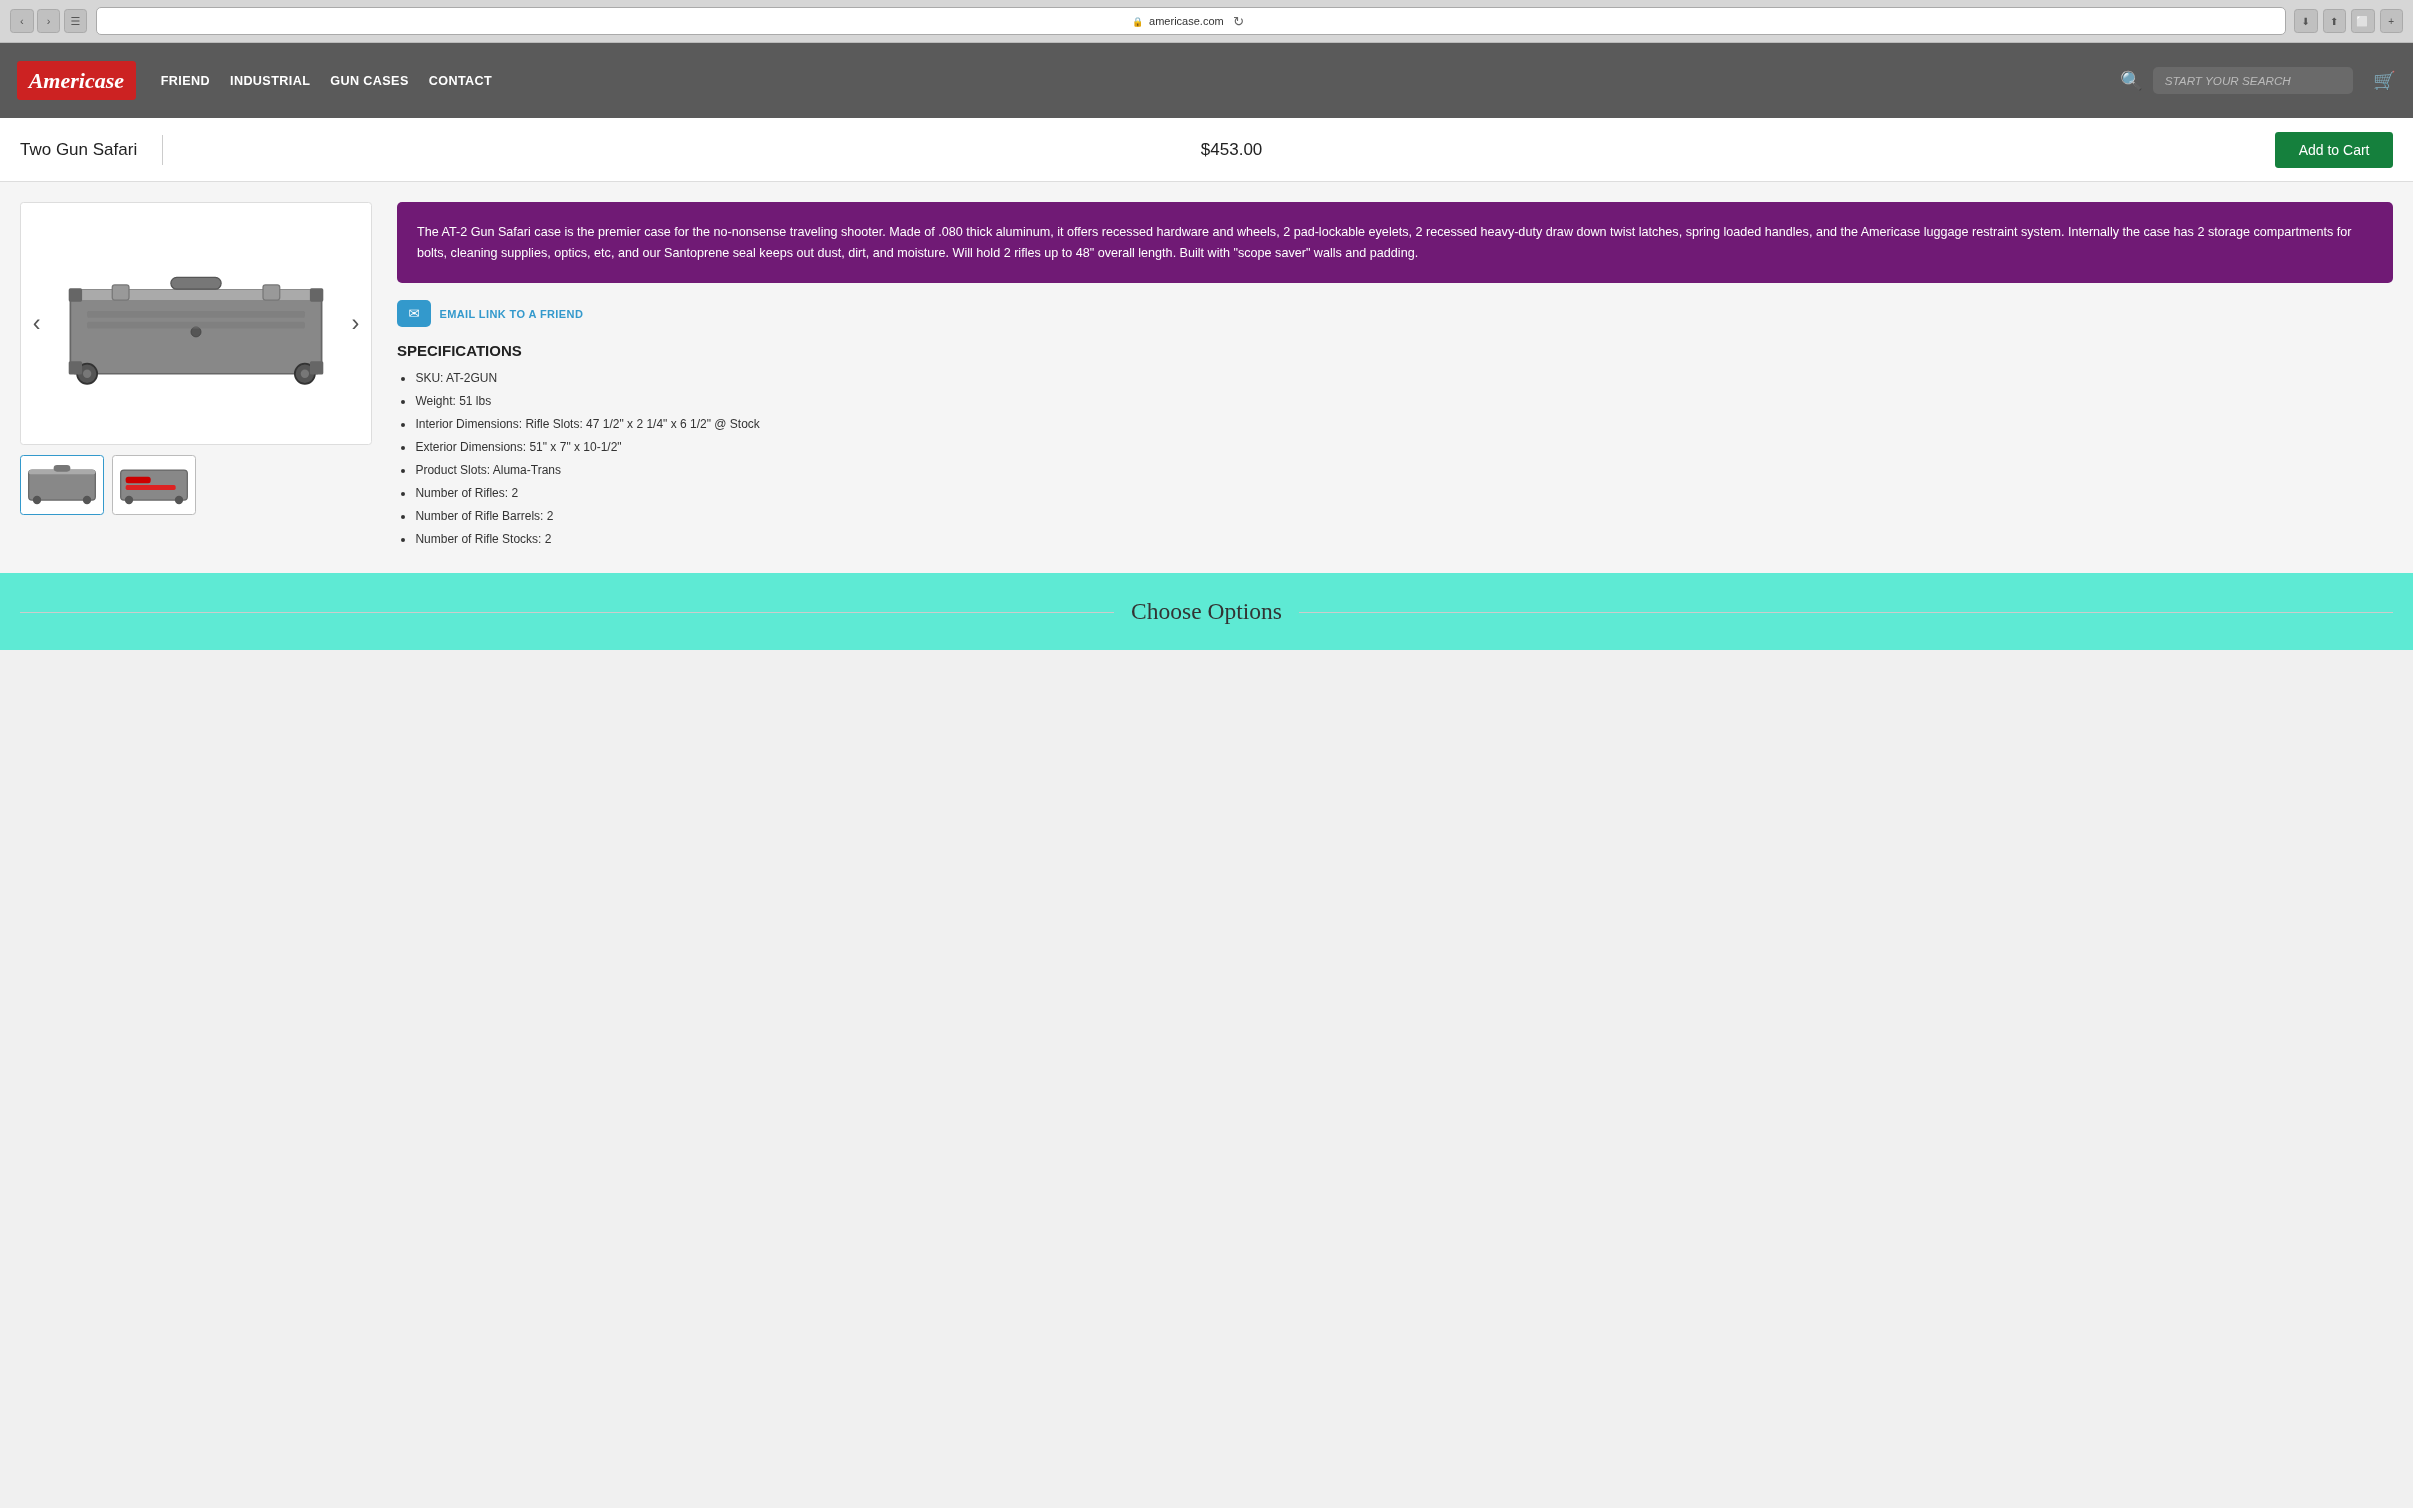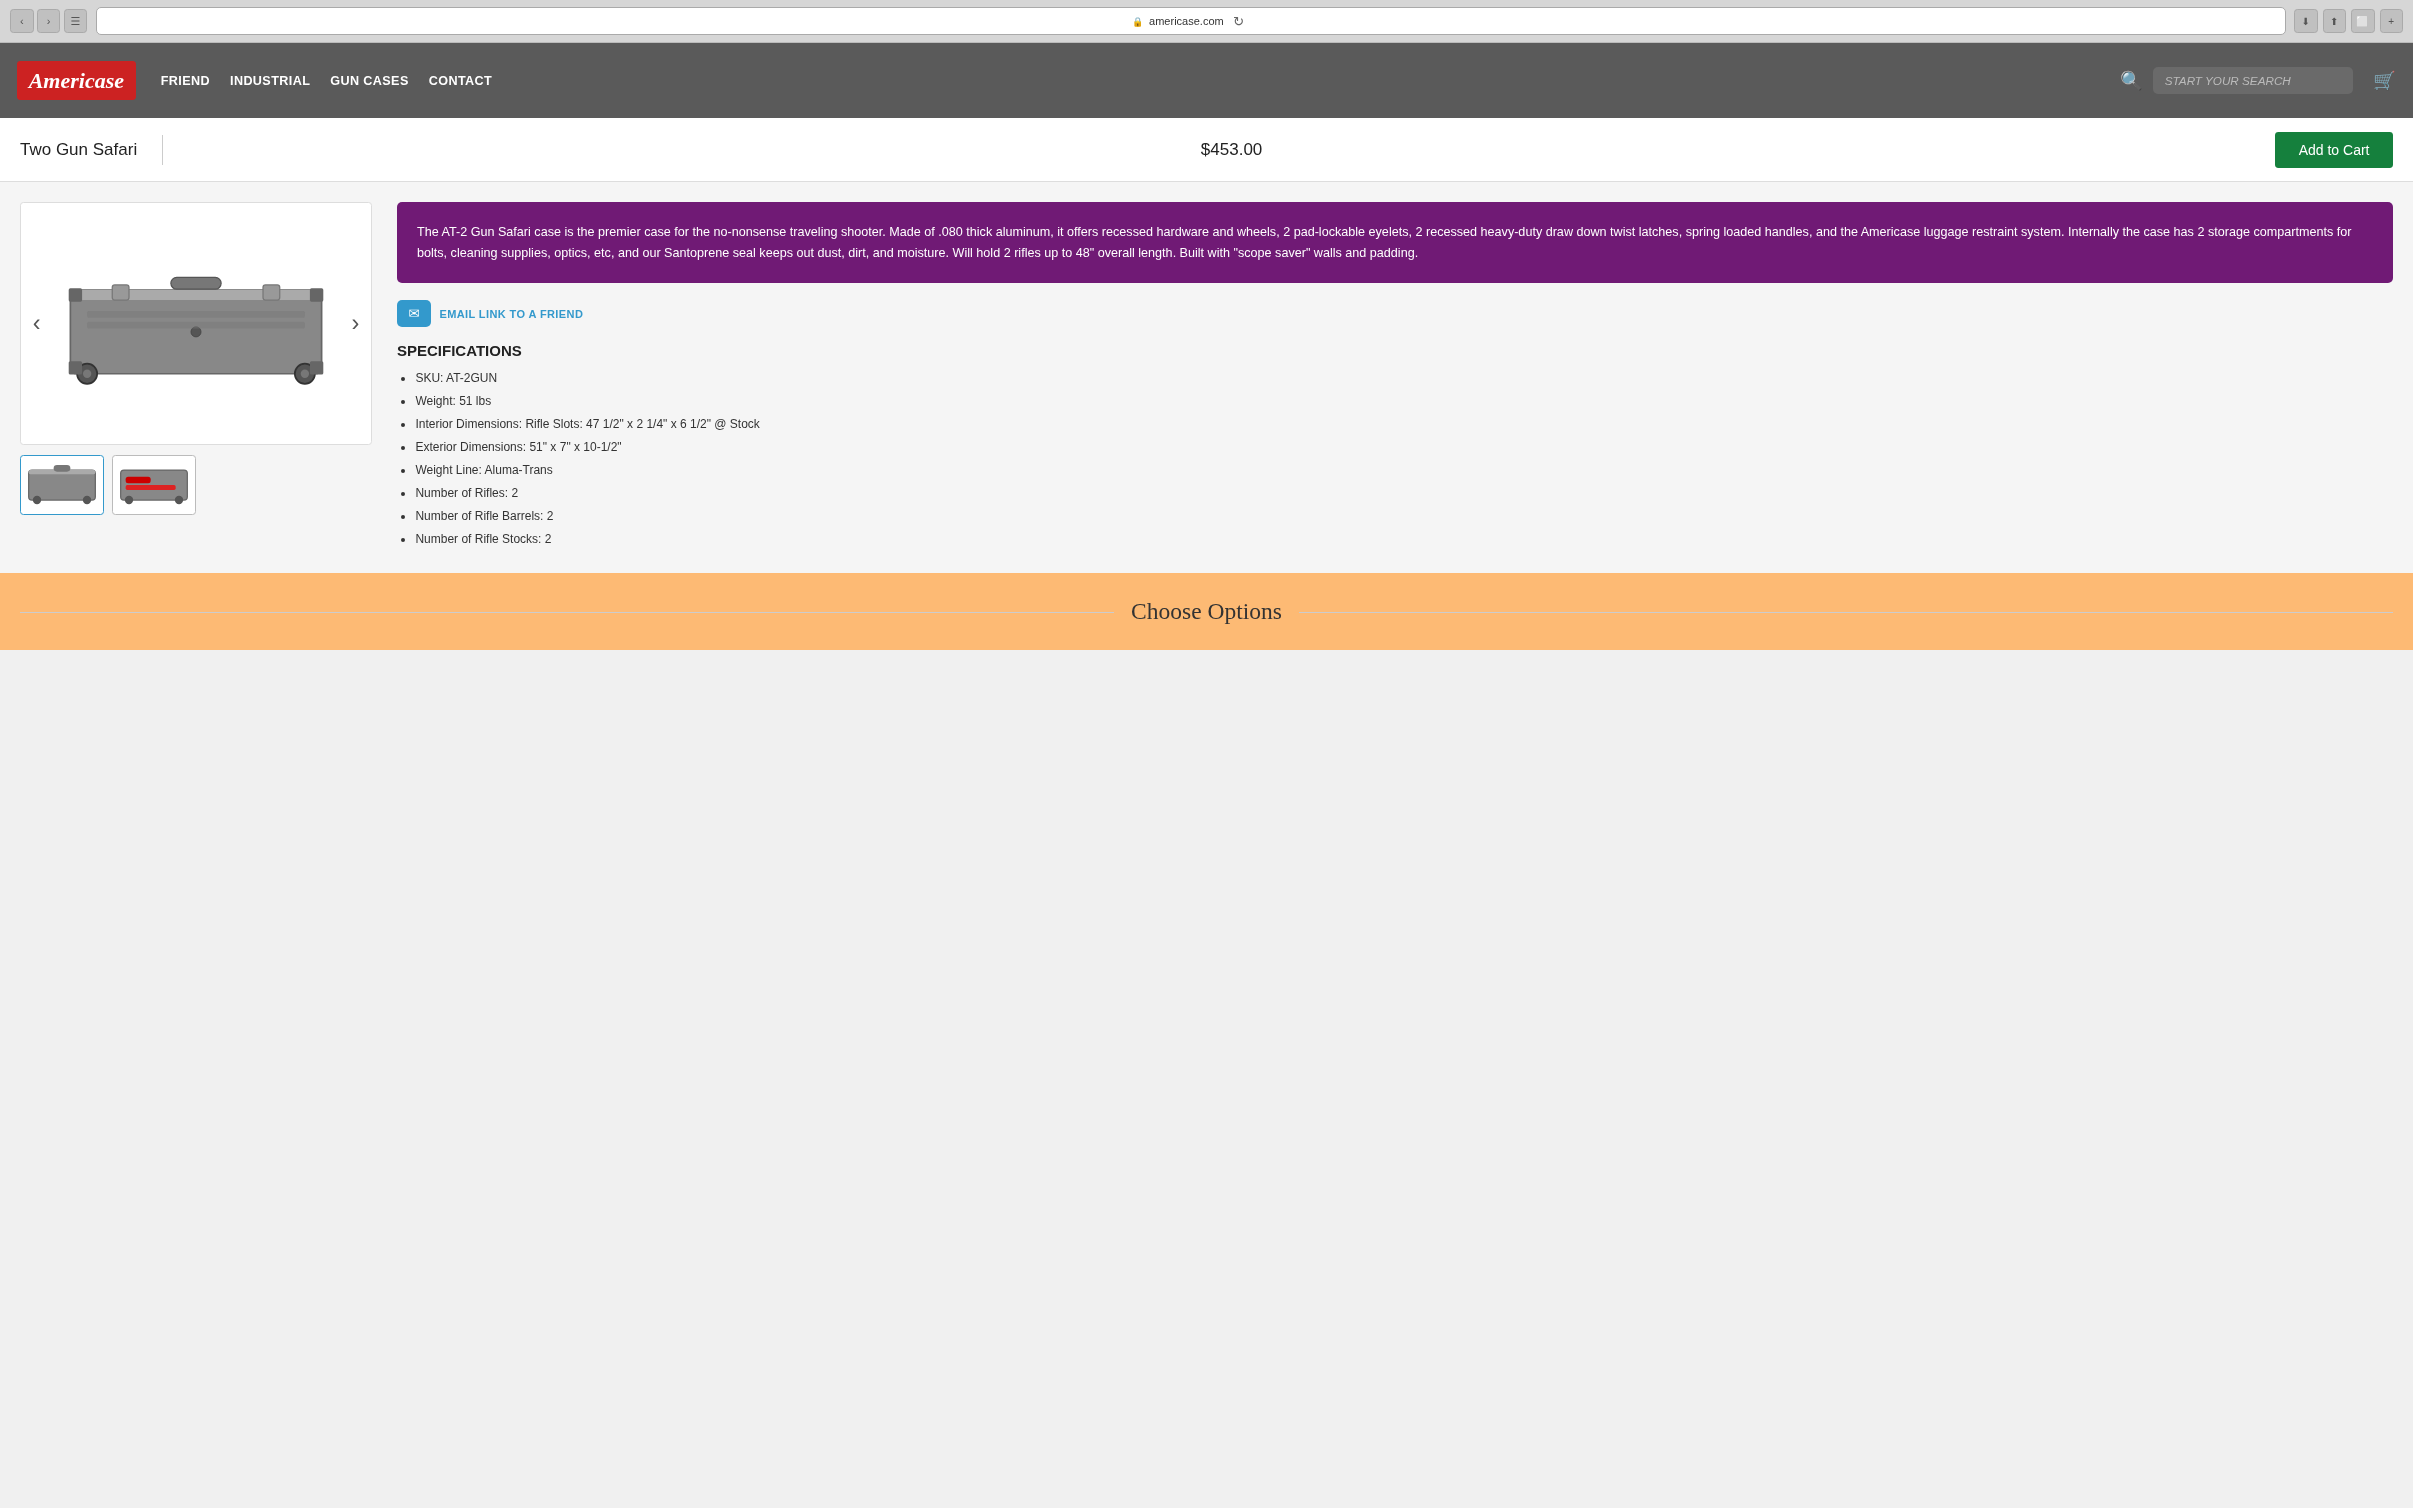--- a/index.html
+++ b/index.html
@@ -297,21 +297,21 @@
     .specs-list li {
       font-size: 12px;
       color: #333;
       margin-bottom: 5px;
       line-height: 1.5;
     }
 
     
     .choose-options {
       padding: 25px 20px;
-      background: #fdba74;
+      background: #5eead4;
       text-align: left;
     }
     .choose-options-inner {
       display: flex;
       align-items: center;
       gap: 17px;
     }
     .options-divider {
       flex: 1;
       height: 0.8px;
@@ -436,21 +436,21 @@
       <a class="email-link">
         <div class="email-icon-wrap">✉</div>
         <span class="email-link-text">EMAIL LINK TO A FRIEND</span>
       </a>
       <div class="specs-title">SPECIFICATIONS</div>
       <ul class="specs-list">
         <li>SKU: AT-2GUN</li>
         <li>Weight: 51 lbs</li>
         <li>Interior Dimensions: Rifle Slots: 47 1/2" x 2 1/4" x 6 1/2" @ Stock</li>
         <li>Exterior Dimensions: 51" x 7" x 10-1/2"</li>
-        <li>Weight Line: Aluma-Trans</li>
+        <li>Product Slots: Aluma-Trans</li>
         <li>Number of Rifles: 2</li>
         <li>Number of Rifle Barrels: 2</li>
         <li>Number of Rifle Stocks: 2</li>
       </ul>
     </div>
   </div>
 
   <div class="choose-options">
     <div class="choose-options-inner">
       <div class="options-divider"></div>

